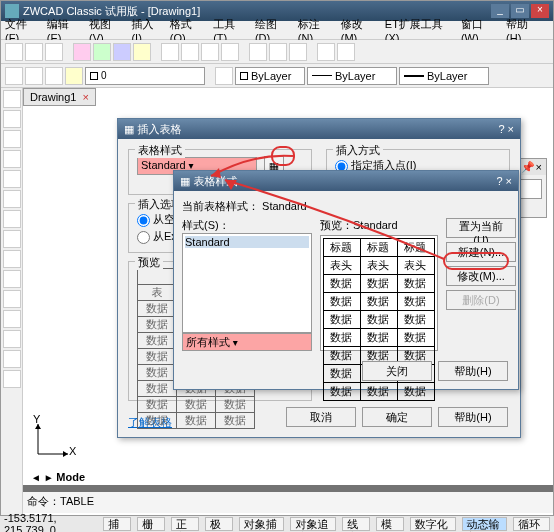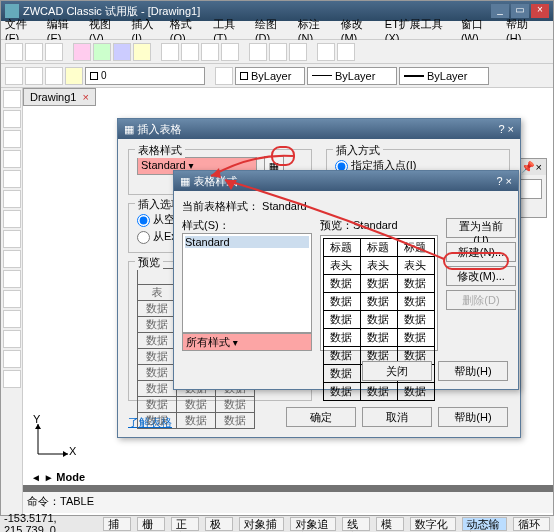--- a/index.html
+++ b/index.html
@@ -261,22 +261,22 @@
                 <span class="gt">插入方式</span>
                 <label class="radio"><input type="radio" checked="" style=""><span>指定插入点(I)</span></label>
                 <label class="radio"><input type="radio" style=""><span>指定窗口(W)</span></label>
               </div>
             </div>
           </div>
           <div style="margin-top:6px">
             <span class="link">了解表格</span>
           </div>
           <div style="position:absolute;right:12px;bottom:10px;display:flex;gap:6px">
+            <button class="btn wide">取消</button>
             <button class="btn wide">确定</button>
-            <button class="btn wide">取消</button>
             <button class="btn wide">帮助(H)</button>
           </div>
         </div>
       </div>
 
       <div class="dialog" style="left:150px;top:82px;width:346px;height:220px">
         <div class="dlgTitle">
           <span>▦</span>&nbsp;
           <span>表格样式</span>
           <div class="spacer"></div>

